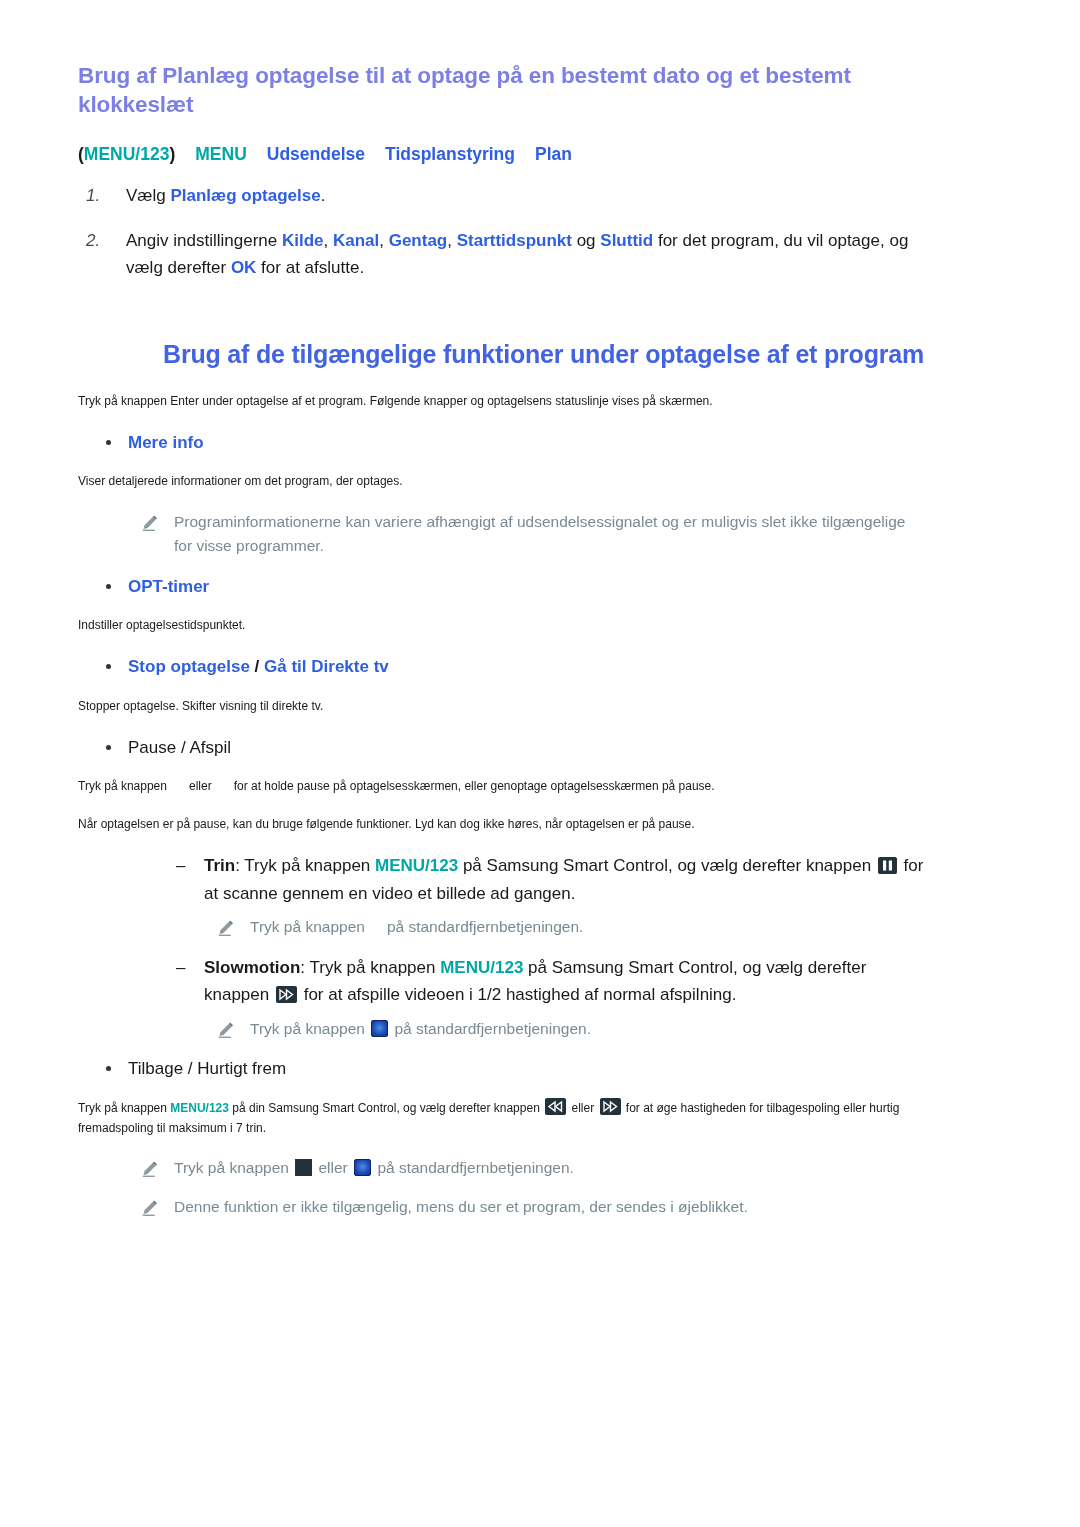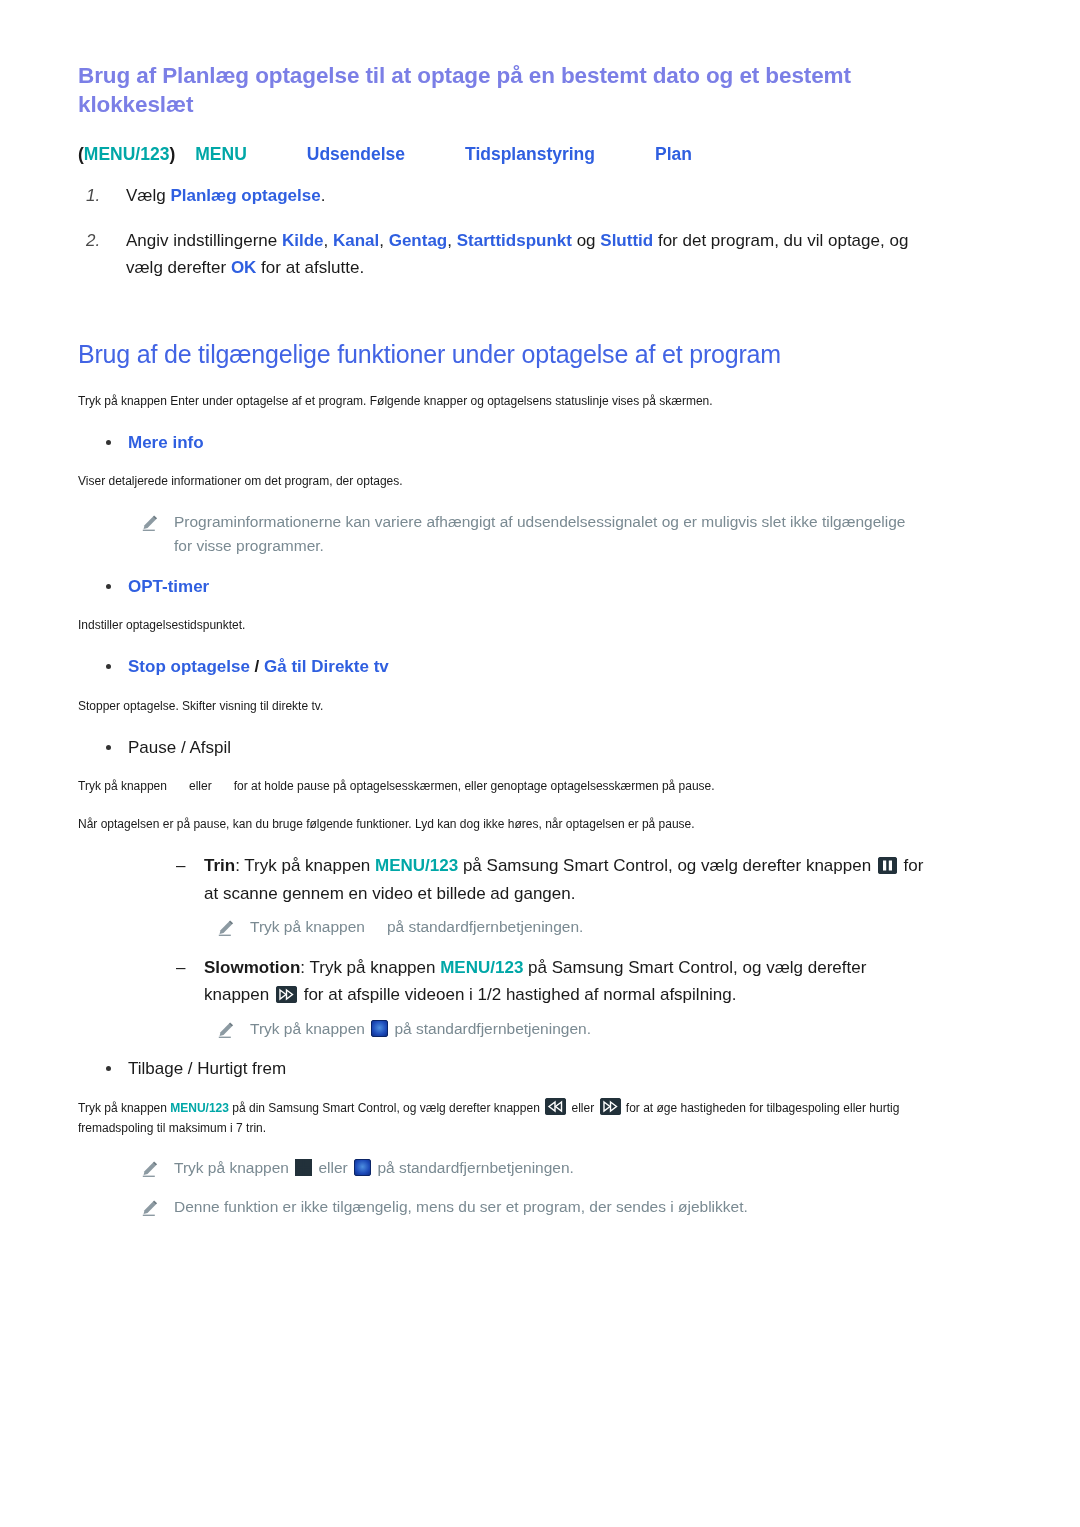--- a/index.html
+++ b/index.html
@@ -27,35 +27,36 @@
     font-size: 22.5px;
     font-weight: bold;
     letter-spacing: -0.1px;
     line-height: 1.28;
     margin: 0 0 22px 0;
   }
   .h-violet { color: #7b7fe6; }
   .h-blue   { color: #4264e4; }
   .h-big {
     font-size: 25px;
-    font-weight: normal;
+    font-weight: bold;
     letter-spacing: -0.2px;
+    text-align: right;
   }
   .h-gap-top { margin-top: 56px; }
 
   
   .breadcrumb {
     font-size: 17.5px;
     font-weight: bold;
     margin: 0 0 16px 0;
     line-height: 1.4;
   }
   .breadcrumb .paren { color: #1a1a1a; }
   .bc-teal { color: #00a7a7; }
-  .bc-blue { color: #2f5fe0; margin-left: 40px; }
+  .bc-blue { color: #2f5fe0; }
   .bc-sep  { display: inline-block; width: 20px; }
 
   
   .numlist { margin: 0; padding: 0; list-style: none; }
   .numlist li {
     position: relative;
     padding-left: 48px;
     font-size: 17px;
     line-height: 1.6;
     margin-bottom: 18px;

